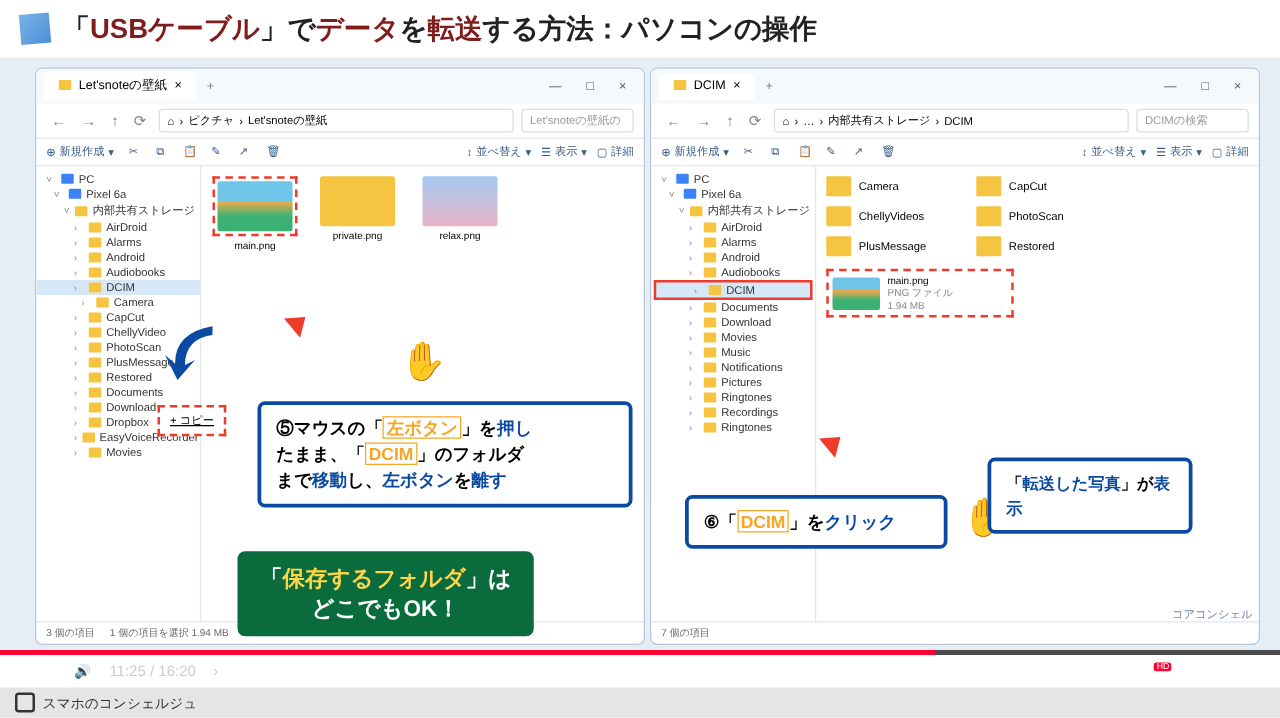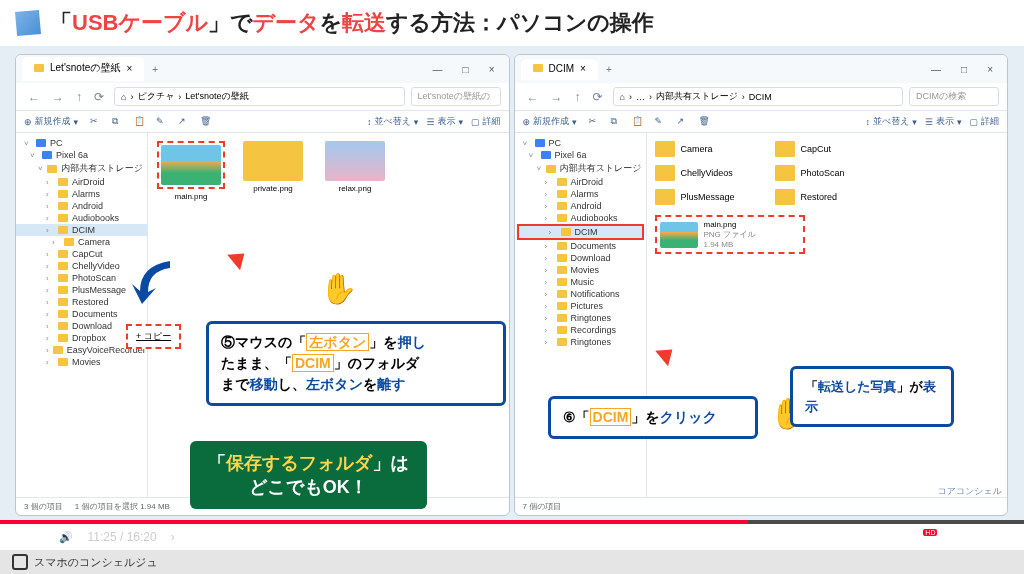--- a/index.html
+++ b/index.html
@@ -2,23 +2,23 @@
 <html><head>
 <meta charset="utf-8">
 <style>
 * { margin:0; padding:0; box-sizing:border-box; font-family:'Segoe UI','Yu Gothic',sans-serif; }
 body { width:1024px; height:574px; background:#fff; position:relative; overflow:hidden; }
 
 .slide { position:absolute; top:0; left:0; width:1024px; height:524px; background:#e5edf5; }
 .title-bar { background:#fff; padding:8px 16px; display:flex; align-items:center; gap:10px; }
 .title-icon { width:24px; height:24px; background:linear-gradient(135deg,#7db3e8,#4a8fd6); transform:rotate(-5deg); }
 .title-text { font-size:22px; font-weight:700; color:#222; }
-.title-text b { color:#ef4444; }
-
-.content { display:flex; gap:4px; padding:8px 16px 0 15px; height:470px; position:relative; }
+.title-text b { color:#7f1d1d; }
+
+.content { display:flex; gap:4px; padding:8px 16px 0 28px; height:470px; position:relative; }
 .explorer-win { flex:1; background:#fff; border:1px solid #b9c6d5; border-radius:6px; display:flex; flex-direction:column; overflow:hidden; font-size:10px; }
 
 .win-title-row { display:flex; align-items:center; height:28px; background:#f6f9fc; }
 .win-tab { display:flex; align-items:center; gap:6px; padding:4px 12px; background:#fff; border-bottom:2px solid #fff; border-radius:6px 6px 0 0; margin-left:6px; font-size:10px; }
 .win-ctrls { margin-left:auto; display:flex; gap:8px; padding-right:8px; color:#555; }
 .win-ctrls span { padding:2px 6px; cursor:default; }
 
 .addr-bar { display:flex; align-items:center; gap:6px; padding:4px 8px; border-bottom:1px solid #e1e7ee; }
 .addr-btns { display:flex; gap:4px; color:#7a8799; }
 .addr-btns span { padding:2px 4px; font-size:12px; }

